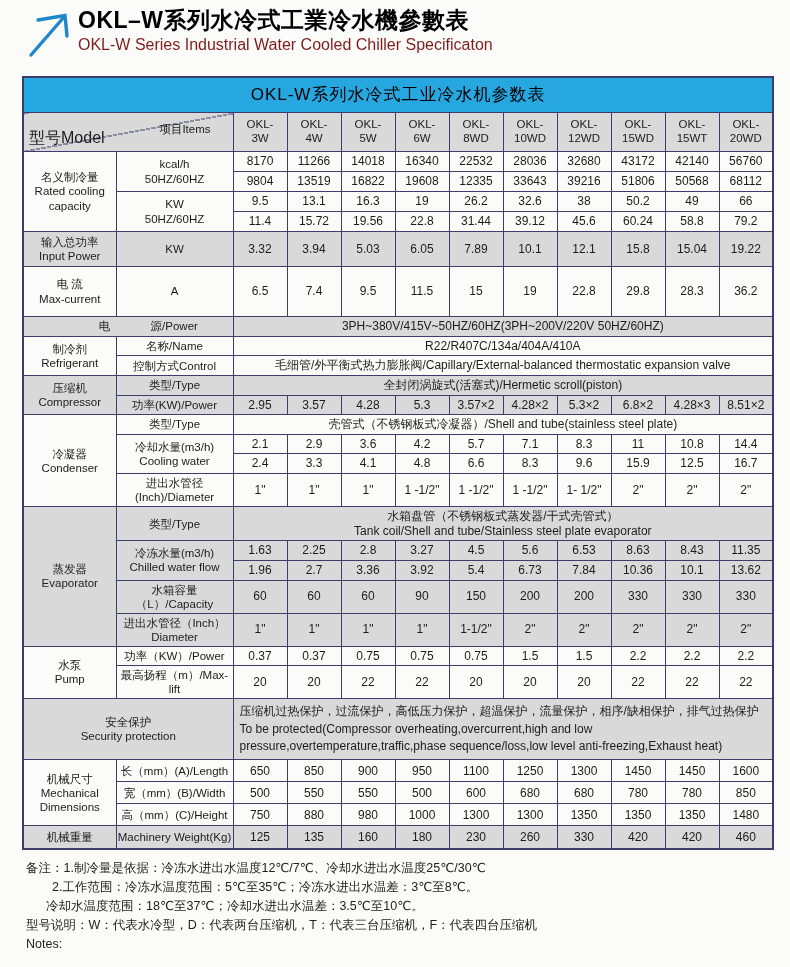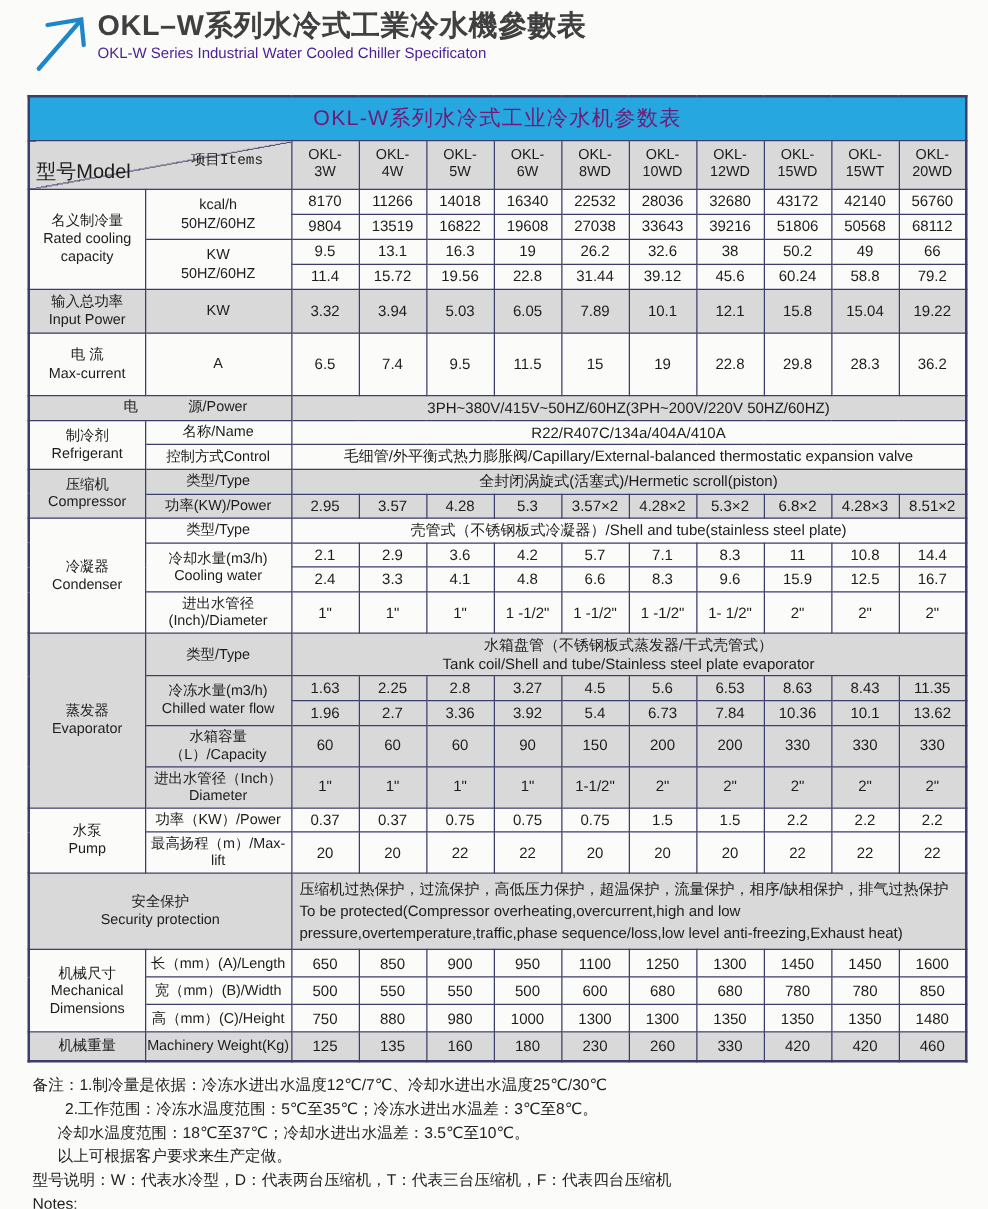--- a/index.html
+++ b/index.html
@@ -2,35 +2,35 @@
 <html><head>
 <meta charset="utf-8">
 <style>
   html,body{margin:0;padding:0;background:#fbfbf9;}
   body{width:790px;height:967px;font-family:"Liberation Sans","DejaVu Sans",sans-serif;color:#1c1c1c;overflow:hidden;}
 
   
   .page-header{display:flex;align-items:flex-start;padding:6px 0 0 24px;height:62px;}
   .logo{width:48px;height:52px;flex:0 0 48px;margin-top:2px;}
   .titles{margin-left:6px;}
-  .title-zh{font-size:23px;font-weight:bold;color:#404040;line-height:1.25;letter-spacing:.5px;}
-  .title-en{font-size:12px;color:#4c1d95;line-height:1.3;}
+  .title-zh{font-size:23px;font-weight:bold;color:#000000;line-height:1.25;letter-spacing:.5px;}
+  .title-en{font-size:16px;color:#7f1d1d;line-height:1.3;}
 
   
   .tbl-wrap{margin:8px 21px 0 22px;}
   table{border-collapse:collapse;table-layout:fixed;width:748px;font-size:11.5px;border:2px solid #3d3d6b;}
   td{border:1px solid #3d3d6b;text-align:center;vertical-align:middle;padding:2px 1px;line-height:1.22;word-wrap:break-word;}
   tr.shade{background:#d9d9d9;}
-  .tbl-title{background:#27a7e0;color:#701a75;font-size:17px;height:30px;letter-spacing:1px;padding:2px 0;}
+  .tbl-title{background:#27a7e0;color:#000000;font-size:17px;height:30px;letter-spacing:1px;padding:2px 0;}
   .model-row{background:#d9d9d9;}
   .model-row td{height:34px;font-size:11.5px;}
   .model div{line-height:1.2;}
   td.corner{position:relative;height:34px;background-image:linear-gradient(to bottom right,transparent 49.5%,#3d3d6b 49.5%,#3d3d6b 50.6%,transparent 50.6%);}
   .corner .model-lbl{position:absolute;left:5px;bottom:3px;font-size:16px;margin-top:24px;}
-  .corner .items-lbl{position:absolute;right:22px;top:9px;font-size:11.5px;font-family:Liberation Mono, monospace;}
+  .corner .items-lbl{position:absolute;right:22px;top:9px;font-size:11.5px;}
   td.cat{font-size:11.5px;}
   td.item{font-size:11.5px;}
   td.val{font-size:12px;}
   td.wide{font-size:12px;margin-top:24px;}
   td.wideL{font-size:12px;text-align:left;padding:4px 6px;line-height:1.45;}
   td.split2{padding:0;}
   .split2 .p1{display:inline-block;width:92px;text-align:center;}
   .split2 .p2{display:inline-block;text-align:left;}
 
   
@@ -140,21 +140,21 @@
           <td class="val">32680</td>
           <td class="val">43172</td>
           <td class="val">42140</td>
           <td class="val">56760</td>
         </tr>
         <tr style="height: 20px;">
           <td class="val">9804</td>
           <td class="val">13519</td>
           <td class="val">16822</td>
           <td class="val">19608</td>
-          <td class="val">27038</td>
+          <td class="val">12335</td>
           <td class="val">33643</td>
           <td class="val">39216</td>
           <td class="val">51806</td>
           <td class="val">50568</td>
           <td class="val">68112</td>
         </tr>
         <tr style="height: 20px;">
           <td class="item" rowspan="2">
             <div>KW</div>
             <div>50HZ/60HZ</div>
@@ -516,19 +516,18 @@
         </tr>
       </tbody>
   </table>
 </div>
 
 <div class="notes">
   <div>
       <div class="note-line" style="padding-left: 0px;">备注：1.制冷量是依据：冷冻水进出水温度12℃/7℃、冷却水进出水温度25℃/30℃</div>
       <div class="note-line" style="padding-left: 26px;">2.工作范围：冷冻水温度范围：5℃至35℃；冷冻水进出水温差：3℃至8℃。</div>
       <div class="note-line" style="padding-left: 20px;">冷却水温度范围：18℃至37℃；冷却水进出水温差：3.5℃至10℃。</div>
-      <div class="note-line" style="padding-left: 20px;">以上可根据客户要求来生产定做。</div>
       <div class="note-line" style="padding-left: 0px;">型号说明：W：代表水冷型，D：代表两台压缩机，T：代表三台压缩机，F：代表四台压缩机</div>
     </div>
   <div>
       <div class="note-line" style="padding-left: 0px;">Notes:</div>
     </div>
 </div>
 
 </body></html>

